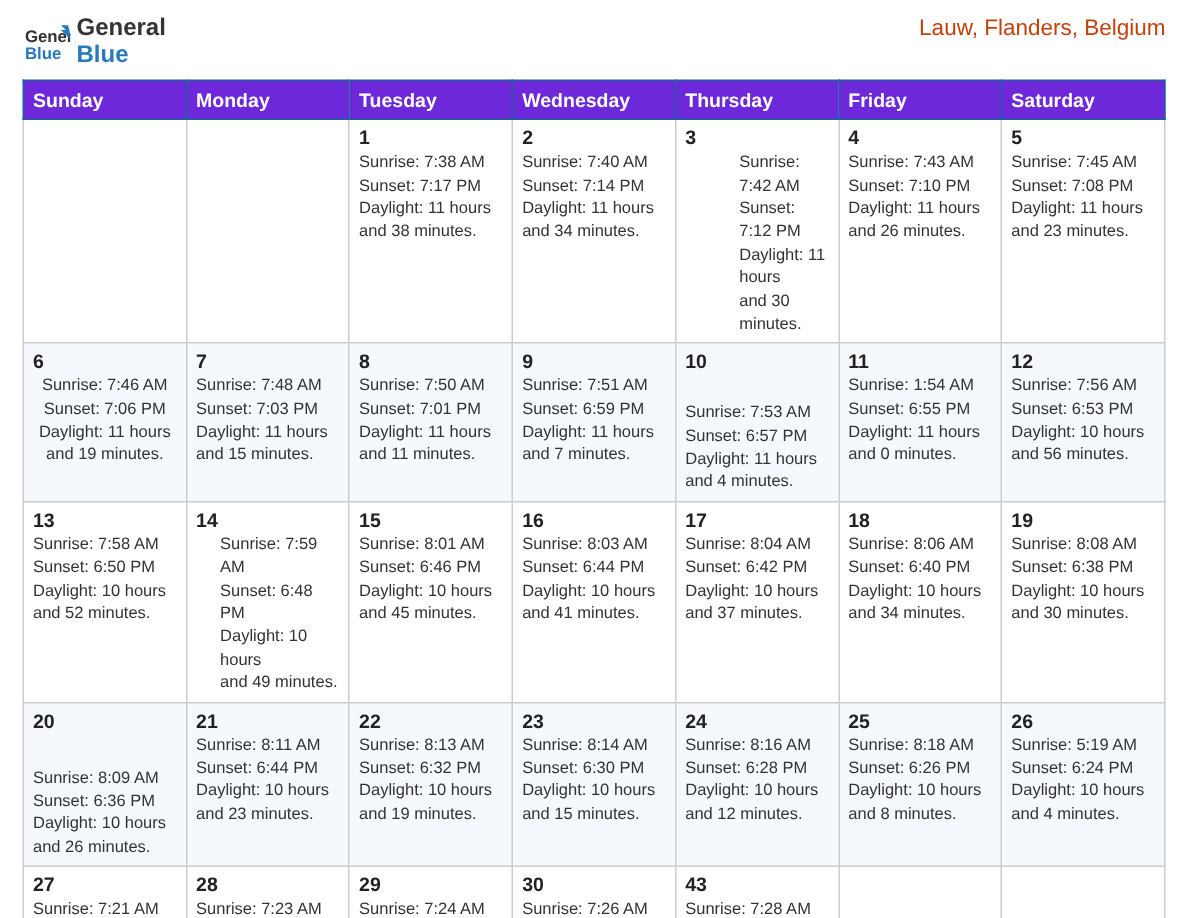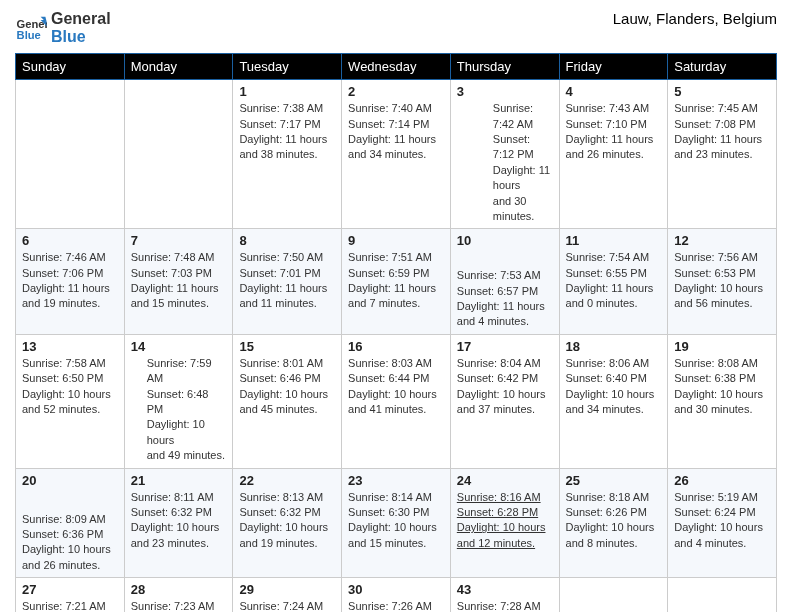--- a/index.html
+++ b/index.html
@@ -35,34 +35,34 @@
       text-align: right;
     }
     .month-title {
       font-size: 36px;
       font-weight: normal;
       color: #222;
       line-height: 1.1;
     }
     .location-title {
       font-size: 15px;
-      color: #000000;
+      color: #c2410c;
     }
     .calendar-table {
       width: 100%;
       border-collapse: collapse;
       table-layout: fixed;
     }
     .calendar-table th {
-      background: #000000;
+      background: #6d28d9;
       color: #fff;
       text-align: left;
       padding: 5px 6px;
       font-size: 13px;
-      font-weight: normal;
+      font-weight: bold;
       border: 1px solid #1a5fa0;
     }
     .calendar-table td {
       vertical-align: top;
       padding: 4px 6px;
       border: 1px solid #ccc;
       font-size: 10.5px;
       color: #222;
       background: #fff;
       height: 78px;
@@ -155,21 +155,21 @@
             <span class="day-number">5</span>
             <div class="day-info" style="white-space: pre-line;">Sunrise: 7:45 AM
 Sunset: 7:08 PM
 Daylight: 11 hours
 and 23 minutes.</div>
           </td>
         </tr>
         <tr>
           <td>
             <span class="day-number">6</span>
-            <div class="day-info" style="white-space: pre-line;">Sunrise: 7:46 AM
+            <div class="day-info" style="white-space: pre-line; text-align: center;">Sunrise: 7:46 AM
 Sunset: 7:06 PM
 Daylight: 11 hours
 and 19 minutes.</div>
           </td>
           <td>
             <span class="day-number">7</span>
             <div class="day-info" style="white-space: pre-line;">Sunrise: 7:48 AM
 Sunset: 7:03 PM
 Daylight: 11 hours
 and 15 minutes.</div>
@@ -190,21 +190,21 @@
           </td>
           <td>
             <span class="day-number">10</span>
             <div class="day-info" style="white-space: pre-line; margin-top: 20px;">Sunrise: 7:53 AM
 Sunset: 6:57 PM
 Daylight: 11 hours
 and 4 minutes.</div>
           </td>
           <td>
             <span class="day-number">11</span>
-            <div class="day-info" style="white-space: pre-line;">Sunrise: 7:54 AM
+            <div class="day-info" style="white-space: pre-line;">Sunrise: 1:54 AM
 Sunset: 6:55 PM
 Daylight: 11 hours
 and 0 minutes.</div>
           </td>
           <td>
             <span class="day-number">12</span>
             <div class="day-info" style="white-space: pre-line;">Sunrise: 7:56 AM
 Sunset: 6:53 PM
 Daylight: 10 hours
 and 56 minutes.</div>
@@ -265,41 +265,41 @@
           <td>
             <span class="day-number">20</span>
             <div class="day-info" style="white-space: pre-line; margin-top: 24px;">Sunrise: 8:09 AM
 Sunset: 6:36 PM
 Daylight: 10 hours
 and 26 minutes.</div>
           </td>
           <td>
             <span class="day-number">21</span>
             <div class="day-info" style="white-space: pre-line;">Sunrise: 8:11 AM
-Sunset: 6:32 PM
+Sunset: 6:44 PM
 Daylight: 10 hours
 and 23 minutes.</div>
           </td>
           <td>
             <span class="day-number">22</span>
             <div class="day-info" style="white-space: pre-line;">Sunrise: 8:13 AM
 Sunset: 6:32 PM
 Daylight: 10 hours
 and 19 minutes.</div>
           </td>
           <td>
             <span class="day-number">23</span>
             <div class="day-info" style="white-space: pre-line;">Sunrise: 8:14 AM
 Sunset: 6:30 PM
 Daylight: 10 hours
 and 15 minutes.</div>
           </td>
           <td>
             <span class="day-number">24</span>
-            <div class="day-info" style="white-space: pre-line; text-decoration: underline;">Sunrise: 8:16 AM
+            <div class="day-info" style="white-space: pre-line;">Sunrise: 8:16 AM
 Sunset: 6:28 PM
 Daylight: 10 hours
 and 12 minutes.</div>
           </td>
           <td>
             <span class="day-number">25</span>
             <div class="day-info" style="white-space: pre-line;">Sunrise: 8:18 AM
 Sunset: 6:26 PM
 Daylight: 10 hours
 and 8 minutes.</div>

